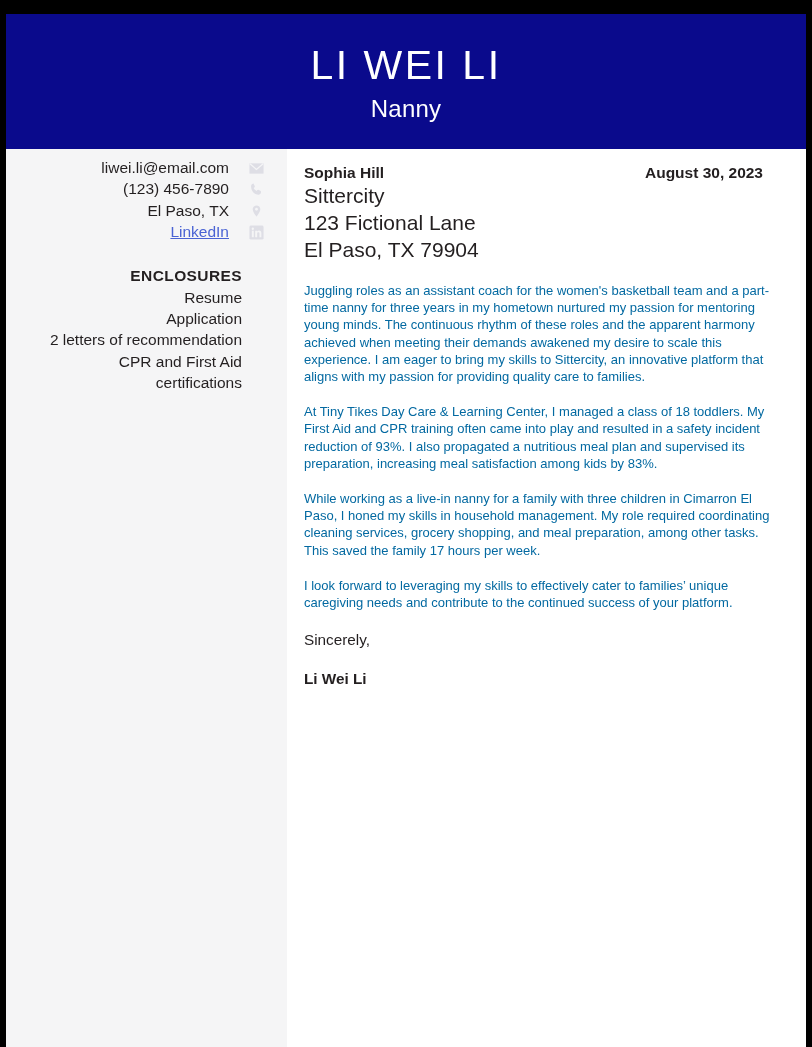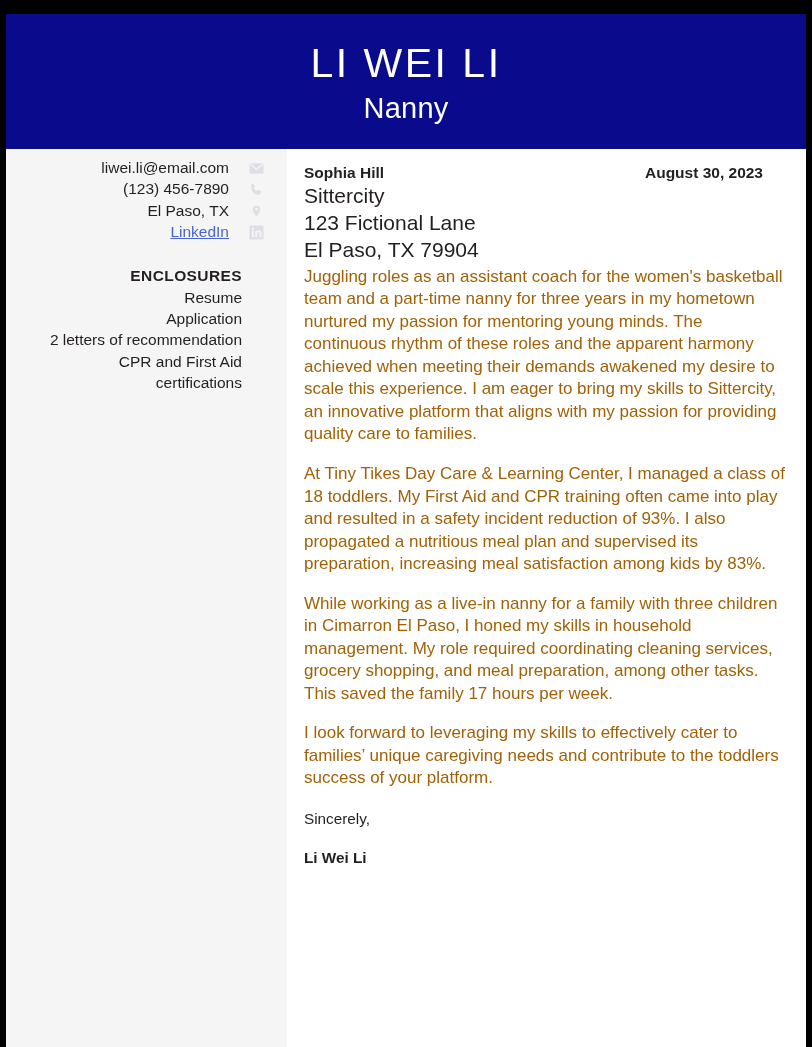--- a/index.html
+++ b/index.html
@@ -39,21 +39,21 @@
     color: #ffffff;
     font-size: 41px;
     font-weight: 300;
     letter-spacing: 2.5px;
     line-height: 1.05;
     text-transform: uppercase;
     font-family: "Liberation Sans", sans-serif;
   }
   .header-title {
     color: #ffffff;
-    font-size: 29px;
+    font-size: 24px;
     font-weight: 400;
     margin-top: 7px;
     letter-spacing: 0.2px;
   }
 
   
   .body-wrap {
     display: flex;
     height: 898px;
     align-items: stretch;
@@ -147,24 +147,24 @@
     padding-right: 25px;
     padding-top: 1px;
   }
   .salutation {
     font-size: 15.5px;
     font-weight: bold;
     color: #231f20;
     margin-top: 27px;
   }
   .para {
-    font-size: 17px;
-    color: #a16207;
+    font-size: 13px;
+    color: #0369a1;
     line-height: 1.325;
-    margin-top: 2px;
+    margin-top: 18px;
     max-width: 482px;
   }
   .closing {
     font-size: 15.3px;
     color: #231f20;
     margin-top: 20px;
   }
   .signature {
     font-size: 15.3px;
     font-weight: bold;
@@ -251,21 +251,21 @@
           <div class="recipient-line">123 Fictional Lane</div>
           <div class="recipient-line">El Paso, TX 79904</div>
         </div>
         <div class="letter-date">August 30, 2023</div>
       </div>
 
 
       <p class="para">Juggling roles as an assistant coach for the women's basketball team and a part-time nanny for three years in my hometown nurtured my passion for mentoring young minds. The continuous rhythm of these roles and the apparent harmony achieved when meeting their demands awakened my desire to scale this experience. I am eager to bring my skills to Sittercity, an innovative platform that aligns with my passion for providing quality care to families.</p>
       <p class="para">At Tiny Tikes Day Care &amp; Learning Center, I managed a class of 18 toddlers. My First Aid and CPR training often came into play and resulted in a safety incident reduction of 93%. I also propagated a nutritious meal plan and supervised its preparation, increasing meal satisfaction among kids by 83%.</p>
       <p class="para">While working as a live-in nanny for a family with three children in Cimarron El Paso, I honed my skills in household management. My role required coordinating cleaning services, grocery shopping, and meal preparation, among other tasks. This saved the family 17 hours per week.</p>
-      <p class="para">I look forward to leveraging my skills to effectively cater to families’ unique caregiving needs and contribute to the toddlers success of your platform.</p>
+      <p class="para">I look forward to leveraging my skills to effectively cater to families’ unique caregiving needs and contribute to the continued success of your platform.</p>
 
       <div class="closing">Sincerely,</div>
       <div class="signature">Li Wei Li</div>
 
     </main>
 
   </div>
 </div>
 
 </body></html>

